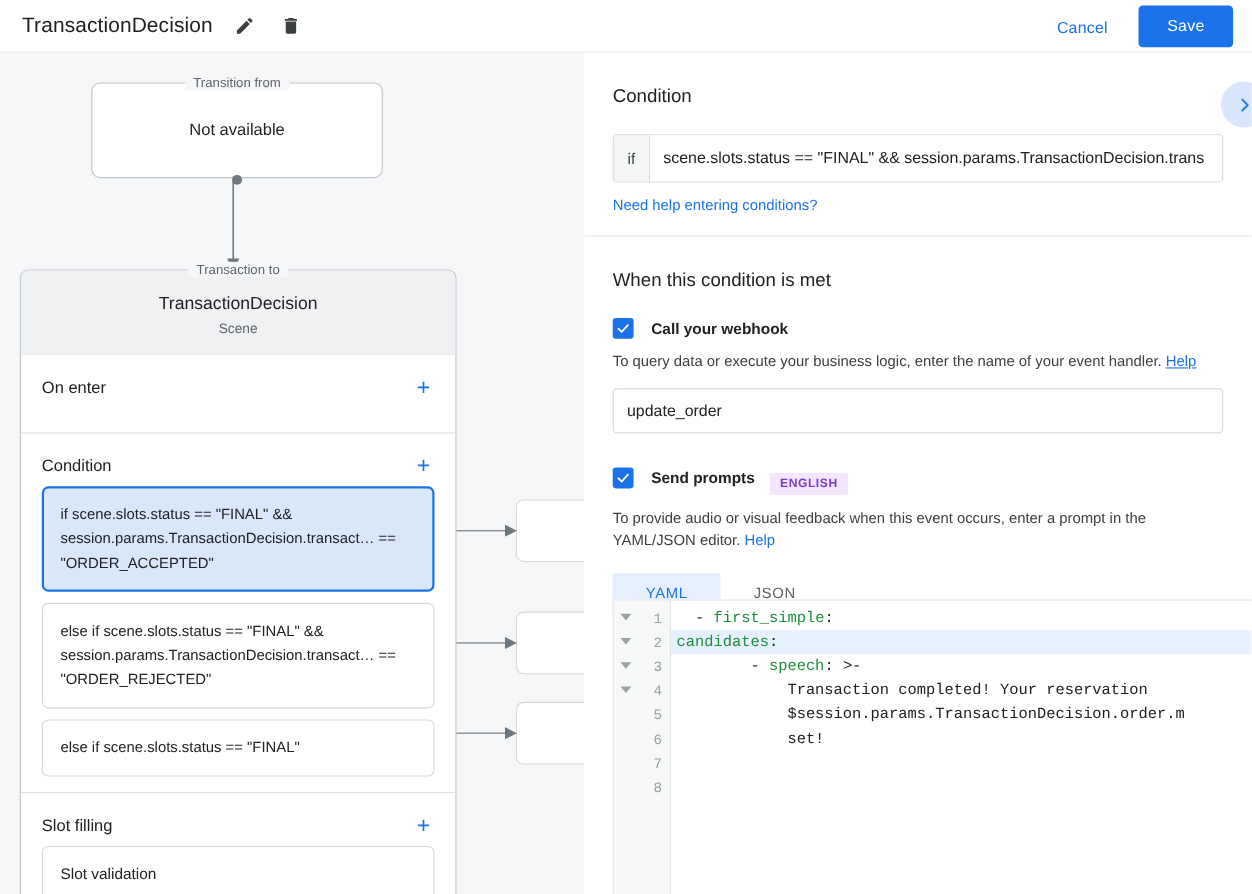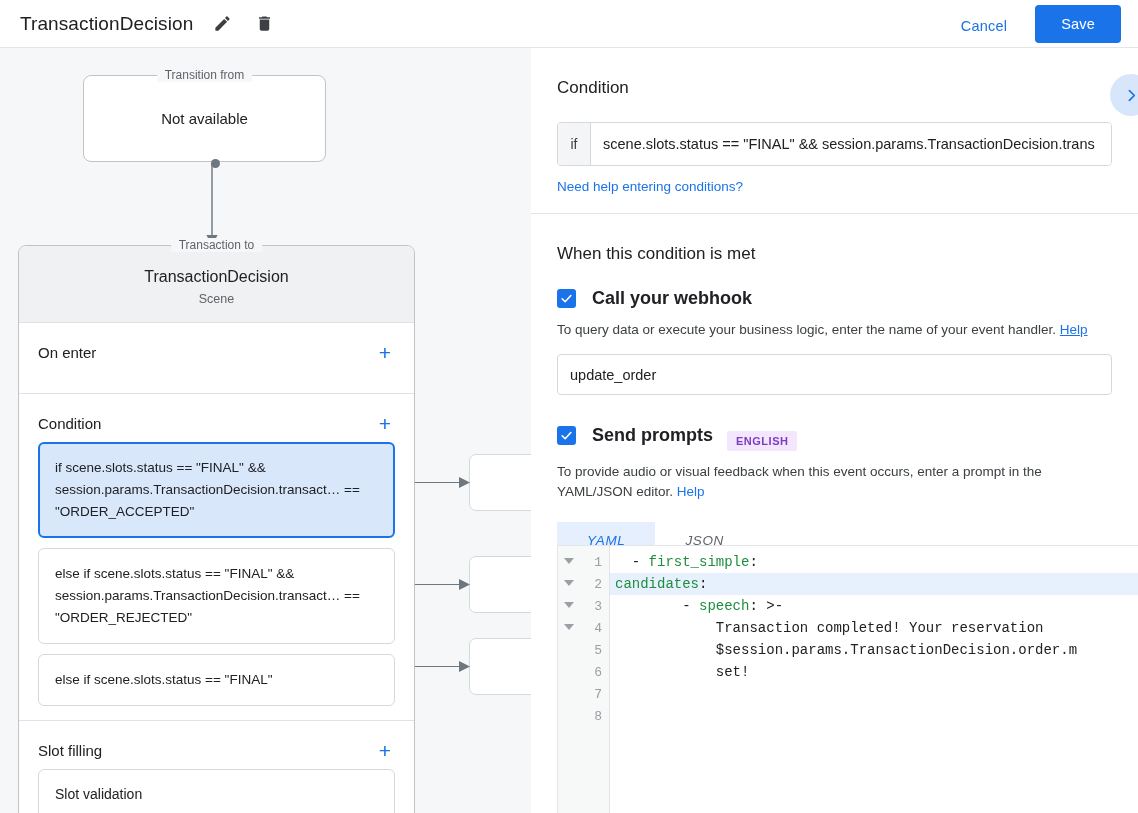--- a/index.html
+++ b/index.html
@@ -65,21 +65,21 @@
     position: absolute;
     top: -8px; left: 50%; transform: translateX(-50%);
     background: #f6f7f9;
     padding: 0 8px;
     font-size: 12px;
     color: #5f6368;
     white-space: nowrap;
   }
 
   #transition-from-box {
-    left: 83px; top: 27px; width: 243px; height: 87px;
+    left: 83px; top: 27px; width: 265px; height: 87px;
     background: #ffffff;
   }
   #transition-from-box .body {
     display: flex; align-items: center; justify-content: center;
     height: 100%;
     font-size: 15px; color: #202124;
   }
 
   .connector-dot {
     position: absolute;
@@ -211,21 +211,21 @@
   }
 
   #met-block { padding-bottom: 6px; }
   .cb-row { display: flex; align-items: center; margin-top: 24px; }
   .checkbox {
     width: 19px; height: 19px; border-radius: 3px; background: #1a73e8;
     display: flex; align-items: center; justify-content: center;
     cursor: pointer; flex: 0 0 auto;
   }
   .cb-label {
-    margin-left: 16px; font-size: 18px; font-weight: bold; color: #202124;
+    margin-left: 16px; font-size: 14px; font-weight: bold; color: #202124;
   }
   .lang-badge {
     margin-left: 14px;
     background: #f4e7fd; color: #7d3cc1;
     font-size: 11px; font-weight: bold; letter-spacing: .5px;
     padding: 4px 9px; border-radius: 2px; margin-top: 12px;
   }
   .desc {
     font-size: 13.5px; color: #3c4043; margin-top: 11px; line-height: 20px;
   }
@@ -236,21 +236,21 @@
     margin-top: 14px; width: 100%; height: 41px;
     border: 1px solid #d6d9dc; border-radius: 4px;
     font-family: "Liberation Sans", sans-serif;
     font-size: 14.5px; color: #202124;
     padding: 0 12px; outline: none;
   }
 
   .tabs { display: flex; margin-top: 20px; }
   .tab {
     padding: 11px 30px; font-size: 13.5px; font-weight: 500;
-    letter-spacing: .6px; cursor: pointer; color: #5f6368; font-style: italic;
+    letter-spacing: .6px; cursor: pointer; color: #5f6368;
   }
   .tab.active { background: #e6effd; color: #1a73e8; }
   #code-editor {
     position: absolute; left: 557px; top: 545px;
     width: 581px; height: 268px;
     background: #ffffff;
     border-top: 1px solid #e3e5e8;
     border-left: 1px solid #e3e5e8;
     display: flex;
     overflow: hidden;

